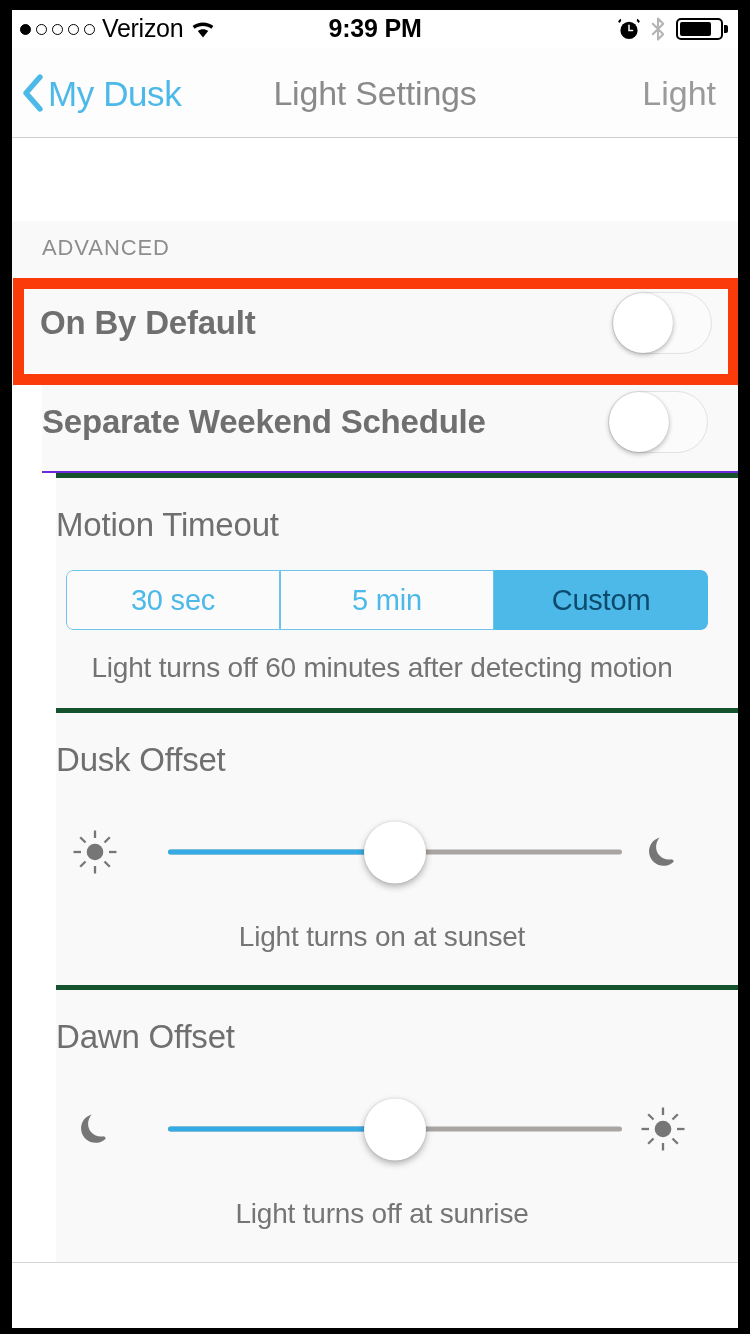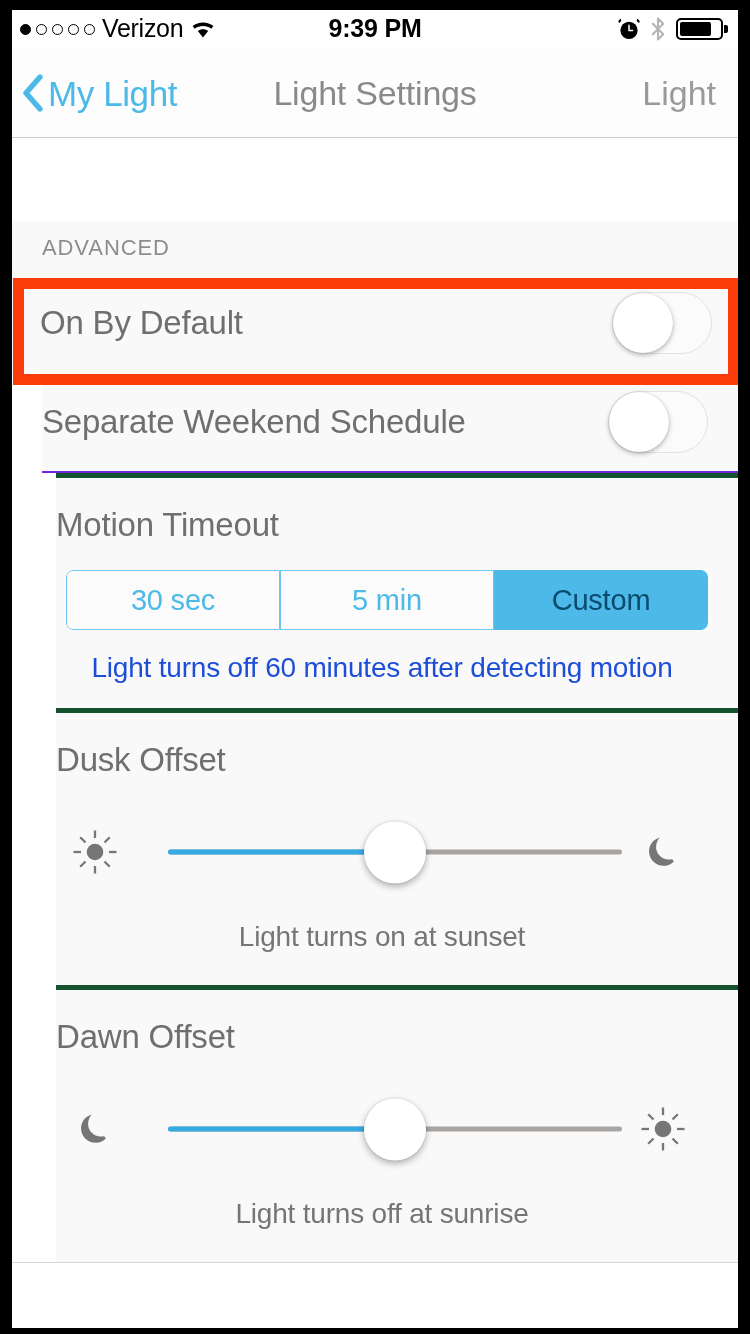--- a/index.html
+++ b/index.html
@@ -193,21 +193,21 @@
     background: #f9f9f9;
   }
   .sw-row.second {
     border-bottom: 2px solid #6d28d9;
     margin: 0 0 0 30px;
     padding-right: 30px;
   }
   .sw-label {
     font-size: 33px;
     color: #6f6f6f;
-    font-weight: 400;
+    font-weight: 700;
     letter-spacing: -0.2px;
   }
   .sw-row.first .sw-label { padding-left: 28px; }
   .sw-row.second .sw-label { padding-left: 0px; }
 
   .switch {
     position: absolute;
     right: 0;
     width: 100px;
     height: 62px;
@@ -292,21 +292,21 @@
   }
   .seg-item.selected {
     background: #4cb9e8;
     border-color: #4cb9e8;
     color: #0c4a6e;
   }
 
   .hint {
     text-align: center;
     font-size: 28px;
-    color: #1d4ed8;
+    color: #737373;
     font-weight: 400;
     letter-spacing: -0.2px;
     padding: 22px 30px 24px 0;
   }
 
   
   .slider-row {
     position: relative;
     height: 118px;
     margin: 14px 30px 0 0;
@@ -417,21 +417,21 @@
           <div class="sb-batt-nub"></div>
         </div>
       </div>
     </div>
 
     <div id="nav-bar">
       <div id="nav-back">
         <svg class="chev" viewBox="0 0 22 38">
           <path d="M18 3 L4 19 L18 35" stroke="#4cb9e8" stroke-width="5.4" fill="none" stroke-linecap="round" stroke-linejoin="round"></path>
         </svg>
-        <span id="nav-back-label">My Light</span>
+        <span id="nav-back-label">My Dusk</span>
       </div>
       <div id="nav-title">Light Settings</div>
       <div id="nav-save">Light</div>
     </div>
 
     <div id="content">
 
       <div class="gap-white"></div>
 
       <div class="section-head">ADVANCED</div>

